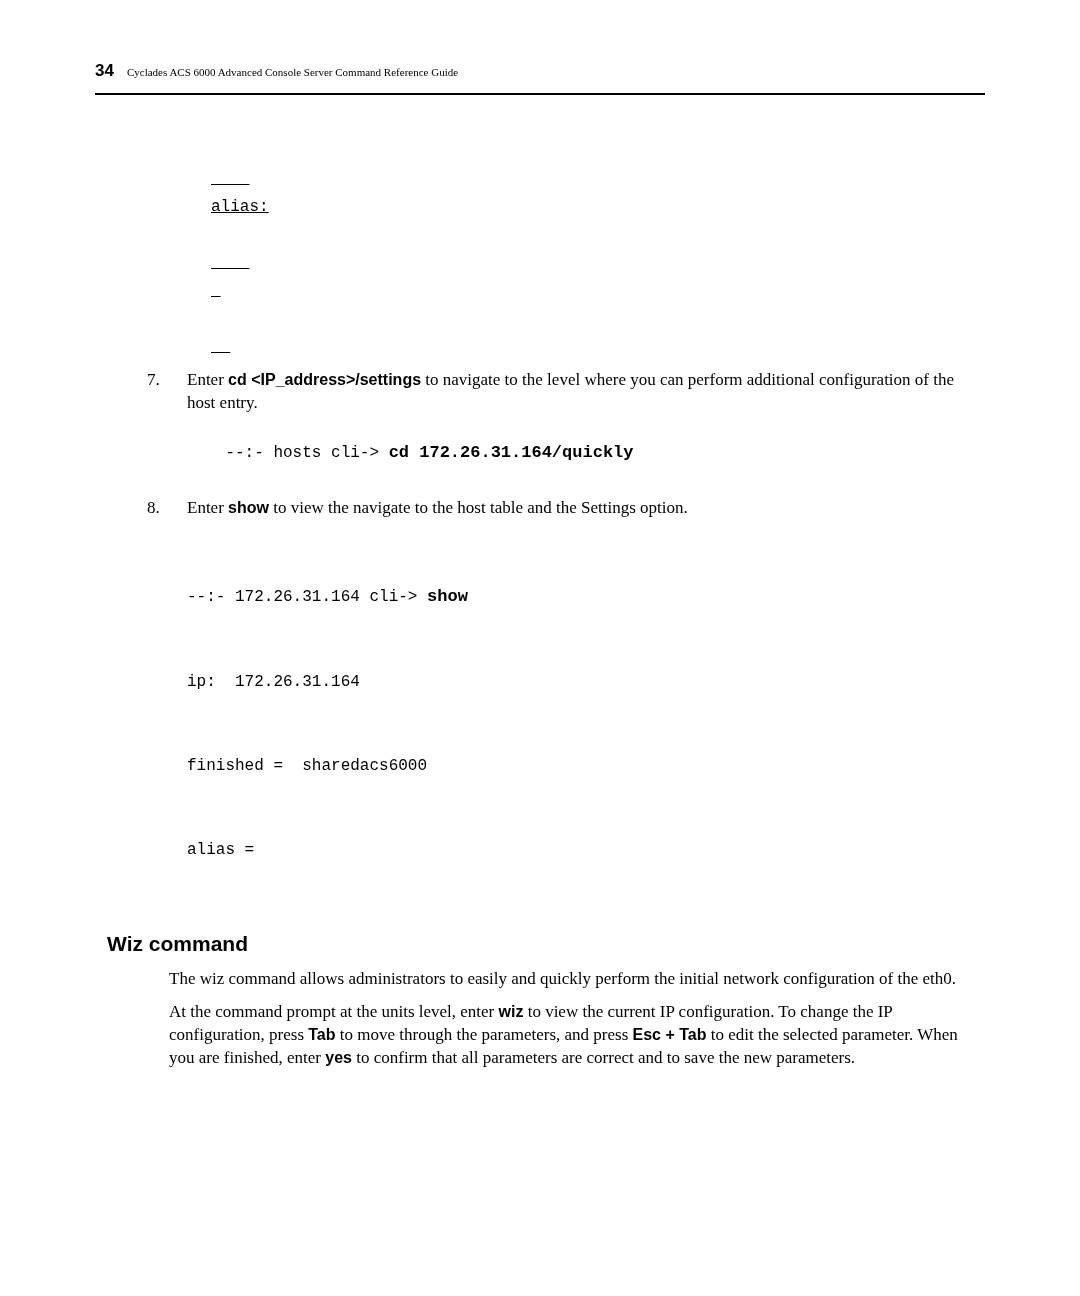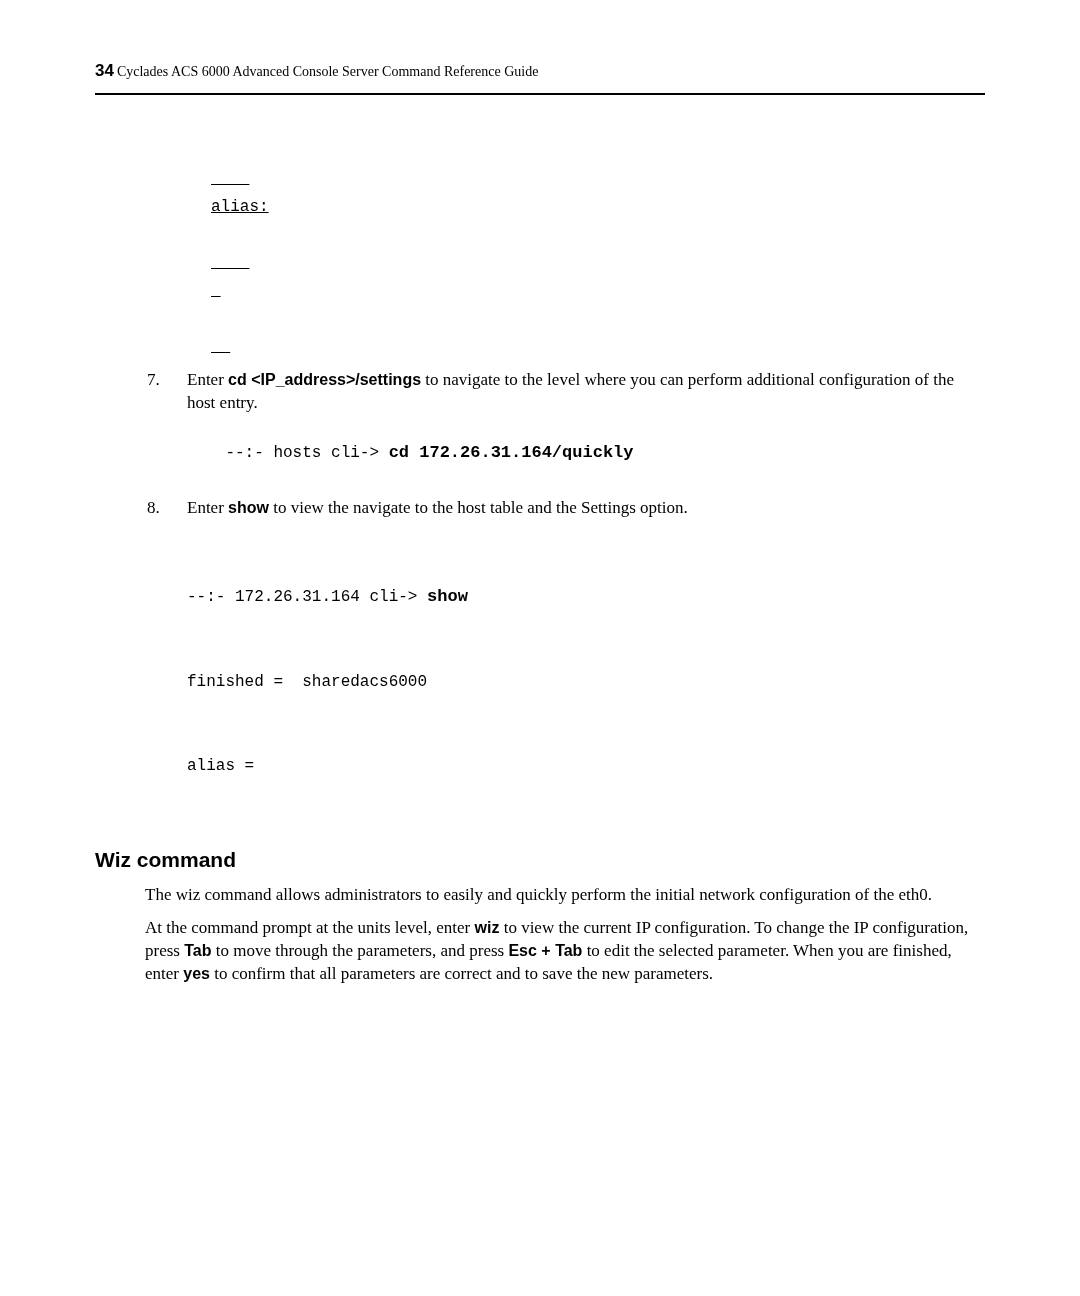--- a/index.html
+++ b/index.html
@@ -13,32 +13,32 @@
     background: #fff;
     width: 1080px;
   }
   .page {
     padding: 60px 95px 30px 95px;
     box-sizing: border-box;
   }
   .header {
     display: flex;
     align-items: baseline;
-    gap: 3px;
+    gap: 13px;
     padding-bottom: 10px;
     border-bottom: 2.5px solid #000;
     margin-bottom: 42px;
   }
   .pageno {
     font-weight: bold;
     font-size: 17px;
     font-family: Arial, Helvetica, sans-serif;
   }
   .docname {
-    font-size: 14px;
+    font-size: 11px;
   }
   .mono {
     font-family: "Courier New", Courier, monospace;
     font-size: 16px;
     white-space: pre;
   }
   .mono-block {
     font-family: "Courier New", Courier, monospace;
     font-size: 16px;
     white-space: pre;
@@ -56,28 +56,28 @@
     flex: 1;
   }
   .code-indent {
     margin-left: 92px;
   }
   .code-indent2 {
     margin-left: 116px;
     text-decoration: underline;
   }
   .para-indent {
-    margin-left: 50px;
+    margin-left: 74px;
     margin-right: 6px;
   }
   h2.wiz {
     font-family: Arial, Helvetica, sans-serif;
     font-weight: bold;
     font-size: 21px;
-    margin: 10px 0 10px 0;
+    margin: 10px 0 10px 12px;
   }
   .bold {
     font-weight: bold;
     font-family: Arial, Helvetica, sans-serif;
     font-size: 16px;
     text-align: right;
   }
   .boldmono {
     font-family: "Courier New", Courier, monospace;
     font-weight: bold;
@@ -117,20 +117,21 @@
   </div>
 
   <div class="step">
     <div class="num">8.</div>
     <div class="txt">
       <span>Enter </span><span class="bold">show</span><span> to view the navigate to the host table and the Settings option.</span>
     </div>
   </div>
   <div class="mono-block code-indent" style="margin-top:6px;">
     <div><span>--:- 172.26.31.164 cli-&gt; </span><span class="boldmono">show</span></div>
+    <div>ip:  172.26.31.164</div>
     <div>finished =  sharedacs6000</div>
     <div>alias =</div>
   </div>
 
   <h2 class="wiz">Wiz command</h2>
 
   <p class="para-indent">The wiz command allows administrators to easily and quickly perform the initial network configuration of the eth0.</p>
 
   <p class="para-indent">
     <span>At the command prompt at the units level, enter </span><span class="bold">wiz</span><span> to view the current IP configuration. To change the IP configuration, press </span><span class="bold">Tab</span><span> to move through the parameters, and press </span><span class="bold">Esc + Tab</span><span> to edit the selected parameter. When you are finished, enter </span><span class="bold">yes</span><span> to confirm that all parameters are correct and to save the new parameters.</span>

